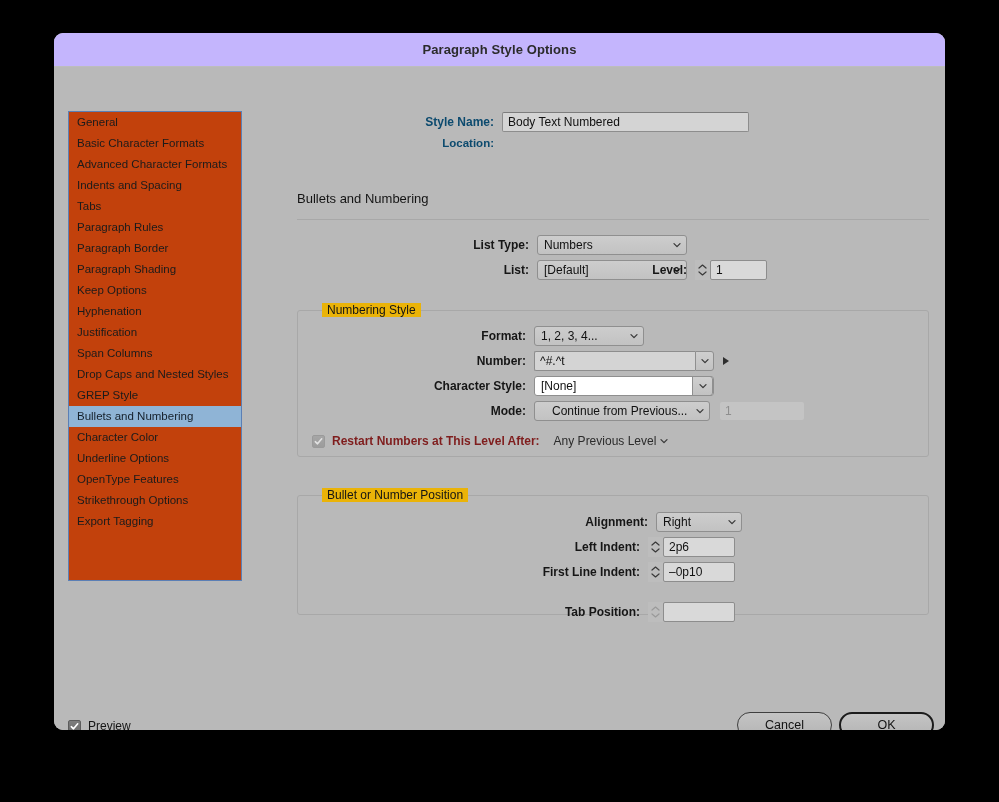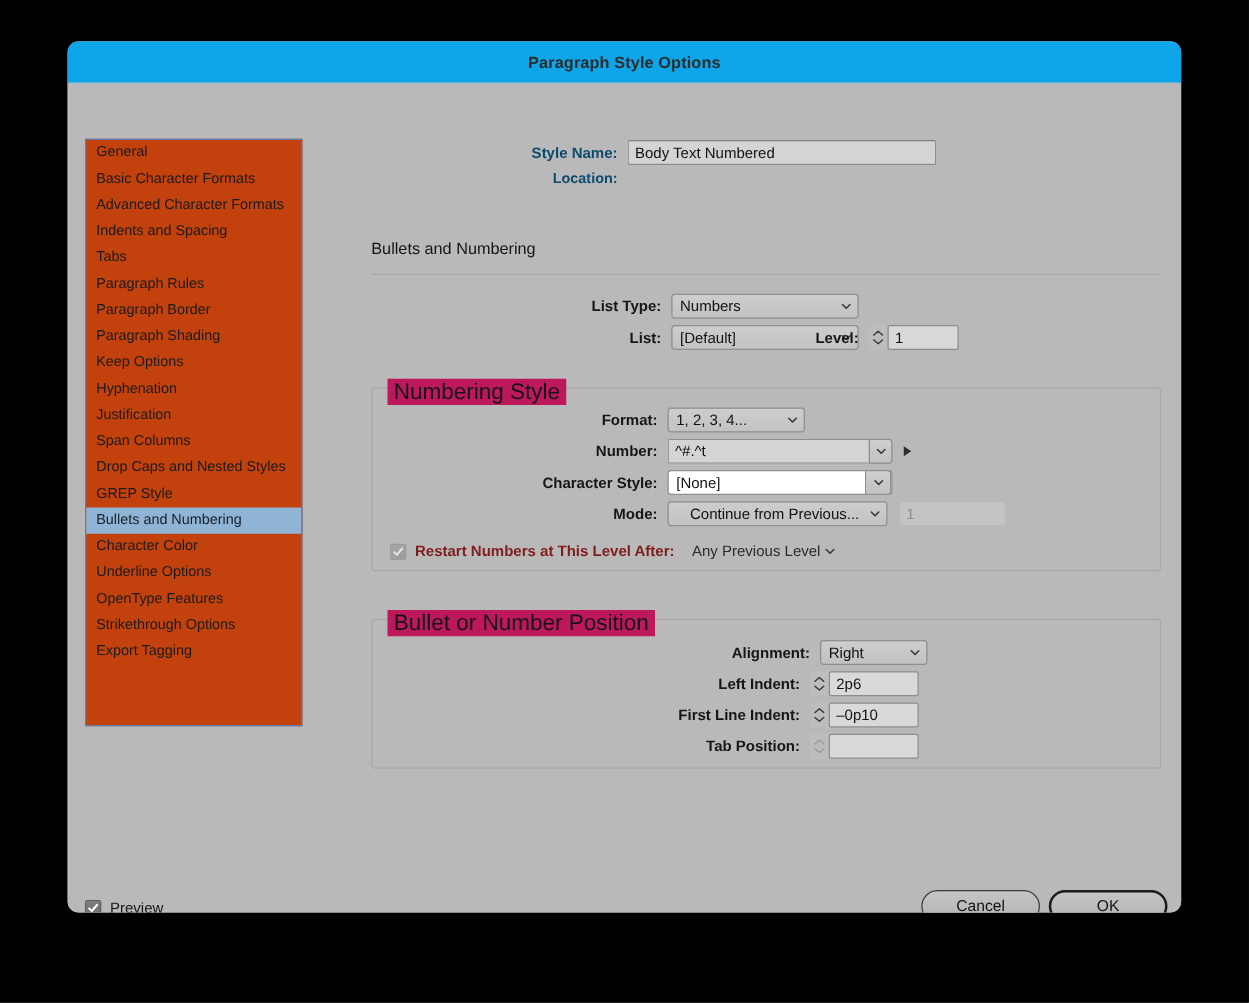--- a/index.html
+++ b/index.html
@@ -20,21 +20,21 @@
     position: absolute;
     left: 54px; top: 33px;
     width: 891px; height: 697px;
     background: #b9b9b9;
     border-radius: 9px;
     box-shadow: 0 6px 22px rgba(0,0,0,0.55);
     overflow: hidden;
   }
   .titlebar {
     height: 33px;
-    background: #0ea5e9;
+    background: #c4b5fd;
     border-bottom: 1px solid #bdbdbd;
     display: flex;
     align-items: center;
     justify-content: center;
   }
   .titlebar-text {
     font-size: 13px;
     font-weight: bold;
     color: #2b2b2b;
     letter-spacing: 0.1px;
@@ -182,24 +182,24 @@
 
   
   .groupbox {
     position: absolute;
     border: 1px solid #a8a8a8;
     border-radius: 3px;
     box-sizing: border-box;
   }
   .groupbox-title {
     position: absolute;
-    top: -8px; left: 12px;
-    background: #be185d;
+    top: -8px; left: 24px;
+    background: #eab308;
     padding: 0 5px;
-    font-size: 18px; color: #141414;
+    font-size: 12px; color: #141414;
   }
   .disabled-text { color: #7f1d1d; font-size: 12px; font-weight: bold; }
   .chk {
     width: 13px; height: 13px; box-sizing: border-box;
     border: 1px solid #7e7e7e; border-radius: 2px;
     background: linear-gradient(#cacaca,#bcbcbc);
     display: flex; align-items: center; justify-content: center;
   }
   .chk.checked { background: linear-gradient(#7d7d7d,#6e6e6e); border-color:#5c5c5c; }
   .chk.checked.dim { background: linear-gradient(#a6a6a6,#9c9c9c); border-color:#9a9a9a; }
@@ -432,21 +432,21 @@
                     <polyline points="1,4 4.5,1 8,4" fill="none" stroke="#3a3a3a" stroke-width="1.2" stroke-linecap="round" stroke-linejoin="round"></polyline>
                   </svg>
                 <svg width="9" height="5" viewBox="0 0 9 5">
                     <polyline points="1,1 4.5,4 8,1" fill="none" stroke="#3a3a3a" stroke-width="1.2" stroke-linecap="round" stroke-linejoin="round"></polyline>
                   </svg>
               </div>
               <div class="num-field">–0p10</div>
             </div>
           </div>
 
-          <div class="ctl-row" style="left:0px; top:91px;">
+          <div class="ctl-row" style="left:0px; top:106px;">
             <div class="ctl-label" style="width:342px;">Tab Position:</div>
             <div class="stepper-group">
               <div class="stepper disabled">
                 <svg width="9" height="5" viewBox="0 0 9 5">
                     <polyline points="1,4 4.5,1 8,4" fill="none" stroke="#9a9a9a" stroke-width="1.2" stroke-linecap="round" stroke-linejoin="round"></polyline>
                   </svg>
                 <svg width="9" height="5" viewBox="0 0 9 5">
                     <polyline points="1,1 4.5,4 8,1" fill="none" stroke="#9a9a9a" stroke-width="1.2" stroke-linecap="round" stroke-linejoin="round"></polyline>
                   </svg>
               </div>

